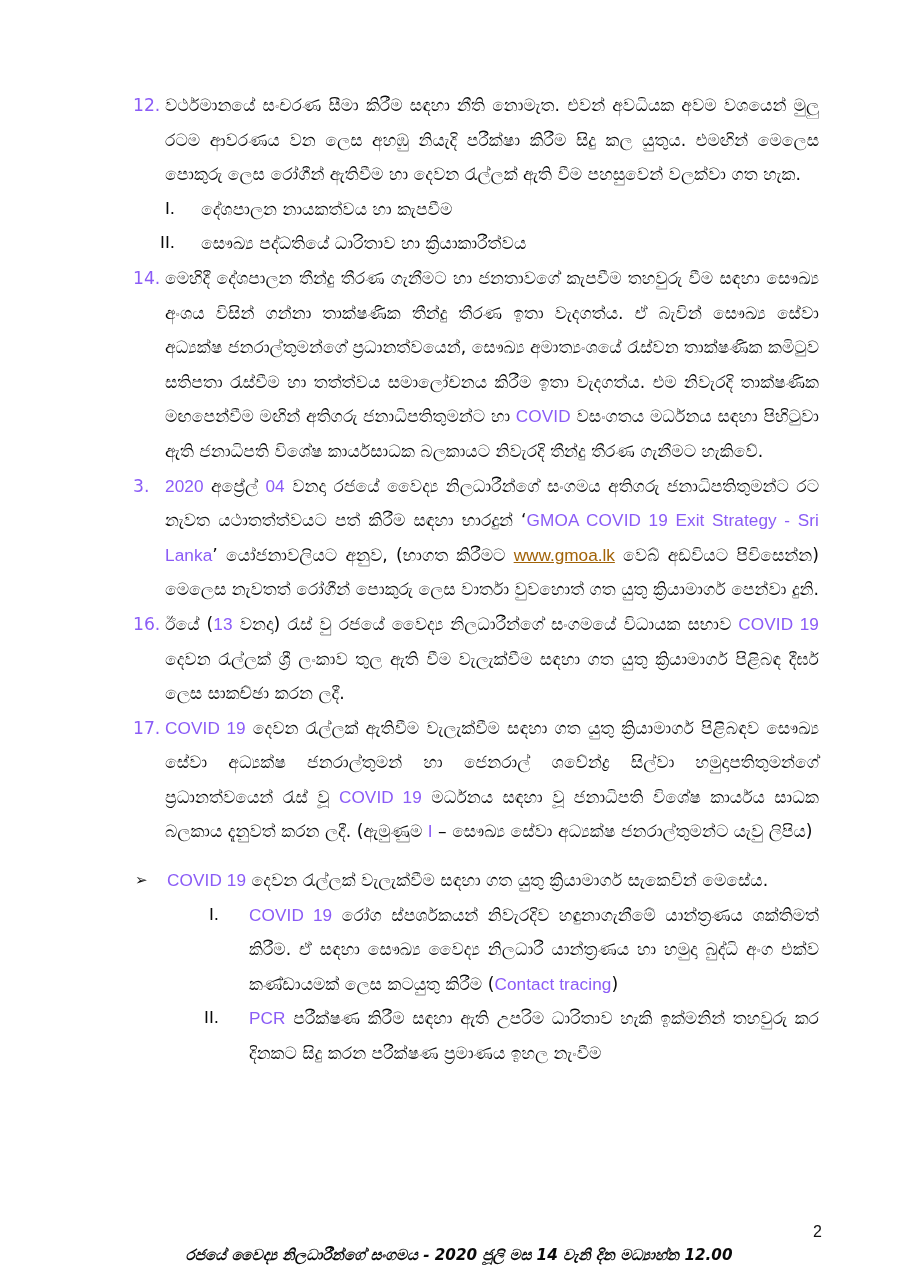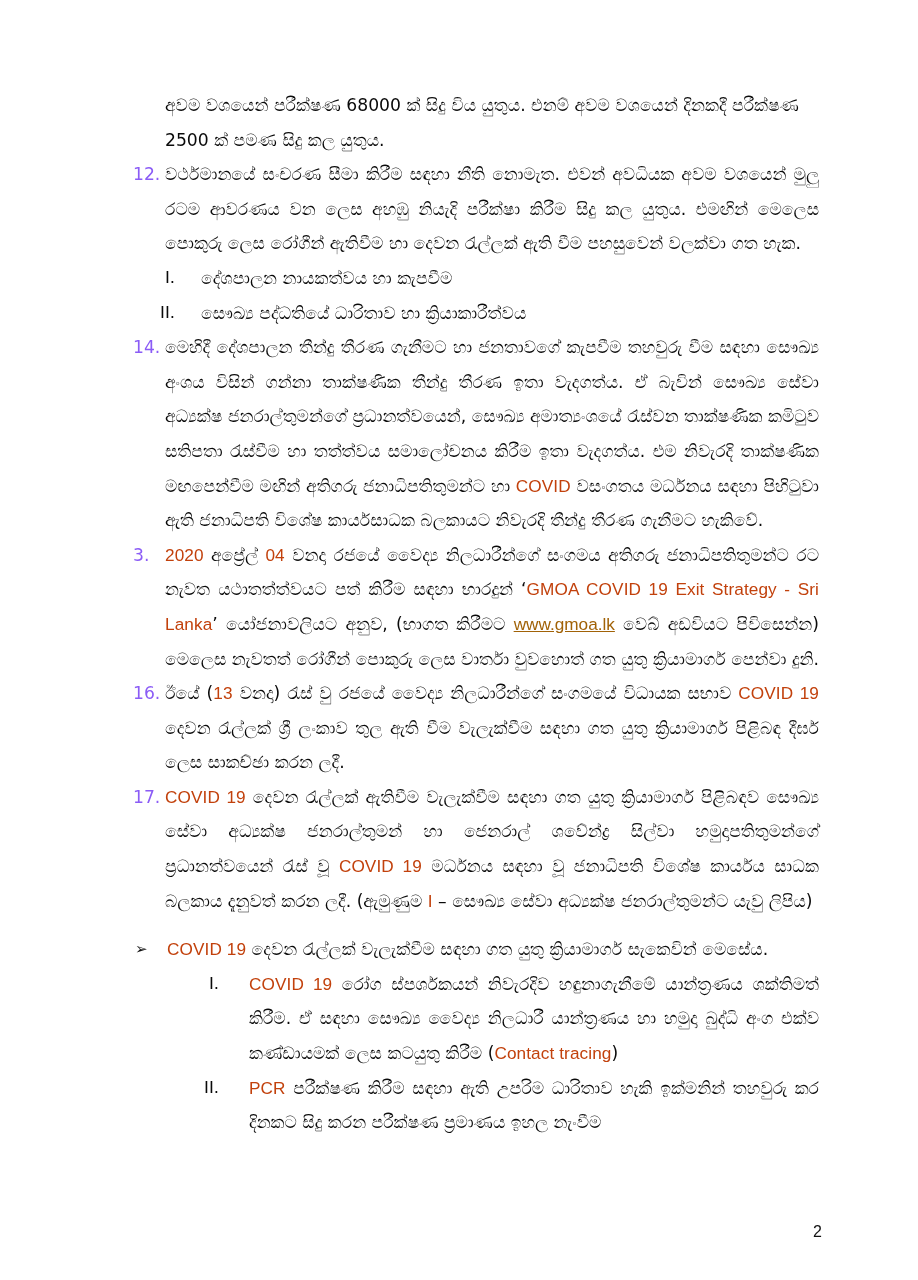--- a/index.html
+++ b/index.html
@@ -121,21 +121,21 @@
     font-size: 17.2px;
     line-height: 34.6px;
     text-align: left;
   }
 
   
   .lat {
     font-family: "Liberation Sans", "DejaVu Sans", sans-serif;
     font-weight: 400;
     letter-spacing: .1px;
-    color: #c2410c;
+    color: #8b5cf6;
   }
 
   .link {
     color: #a16207;
     text-decoration: underline;
     font-family: "Liberation Sans", "DejaVu Sans", sans-serif;
     font-weight: 400;
   }
 
   .spacer-sm { height: 14px; }
@@ -164,25 +164,20 @@
     color: #0a0a0a;
   }
 </style>
 </head>
 <body>
 
 <div class="page">
 
   <div class="content">
 
-    <p class="para cont">
-      <span>අවම වශයෙන් පරීක්ෂණ 68000 ක් සිදු විය යුතුය. එනම් අවම වශයෙන් දිනකදී පරීක්ෂණ</span>
-      <br>
-      <span>2500 ක් පමණ සිදු කල යුතුය.</span>
-    </p>
 
     <div class="numrow">
       <div class="marker">12.</div>
       <div class="body">වර්ථමානයේ සංචරණ සීමා කිරීම සඳහා නීති නොමැත. එවන් අවධියක අවම වශයෙන් මුලු රටම ආවරණය වන ලෙස අහඹු නියැදි පරීක්ෂා කිරීම සිදු කල යුතුය. එමඟින් මෙලෙස පොකුරු ලෙස රෝගීන් ඇතිවීම හා දෙවන රැල්ලක් ඇති වීම පහසුවෙන් වලක්වා ගත හැක.</div>
     </div>
 
 
     <div class="romanrow">
       <div class="rmarker">I.</div>
       <div class="rbody">දේශපාලන නායකත්වය හා කැපවීම</div>
@@ -226,14 +221,15 @@
 
     <div class="romanrow deep just">
       <div class="rmarker">II.</div>
       <div class="rbody"><span class="lat">PCR</span><span> පරීක්ෂණ කිරීම සඳහා ඇති උපරිම ධාරිතාව හැකි ඉක්මනින් තහවුරු කර දිනකට සිදු කරන පරීක්ෂණ ප්‍රමාණය ඉහල නැංවීම</span></div>
     </div>
 
   </div>
 
   <div class="pagenum">2</div>
 
+  <div class="footer">රජයේ වෛද්‍ය නිලධාරීන්ගේ සංගමය - 2020 ජූලි මස 14 වැනි දින මධ්‍යාහ්න 12.00</div>
 
 </div>
 
 </body></html>

